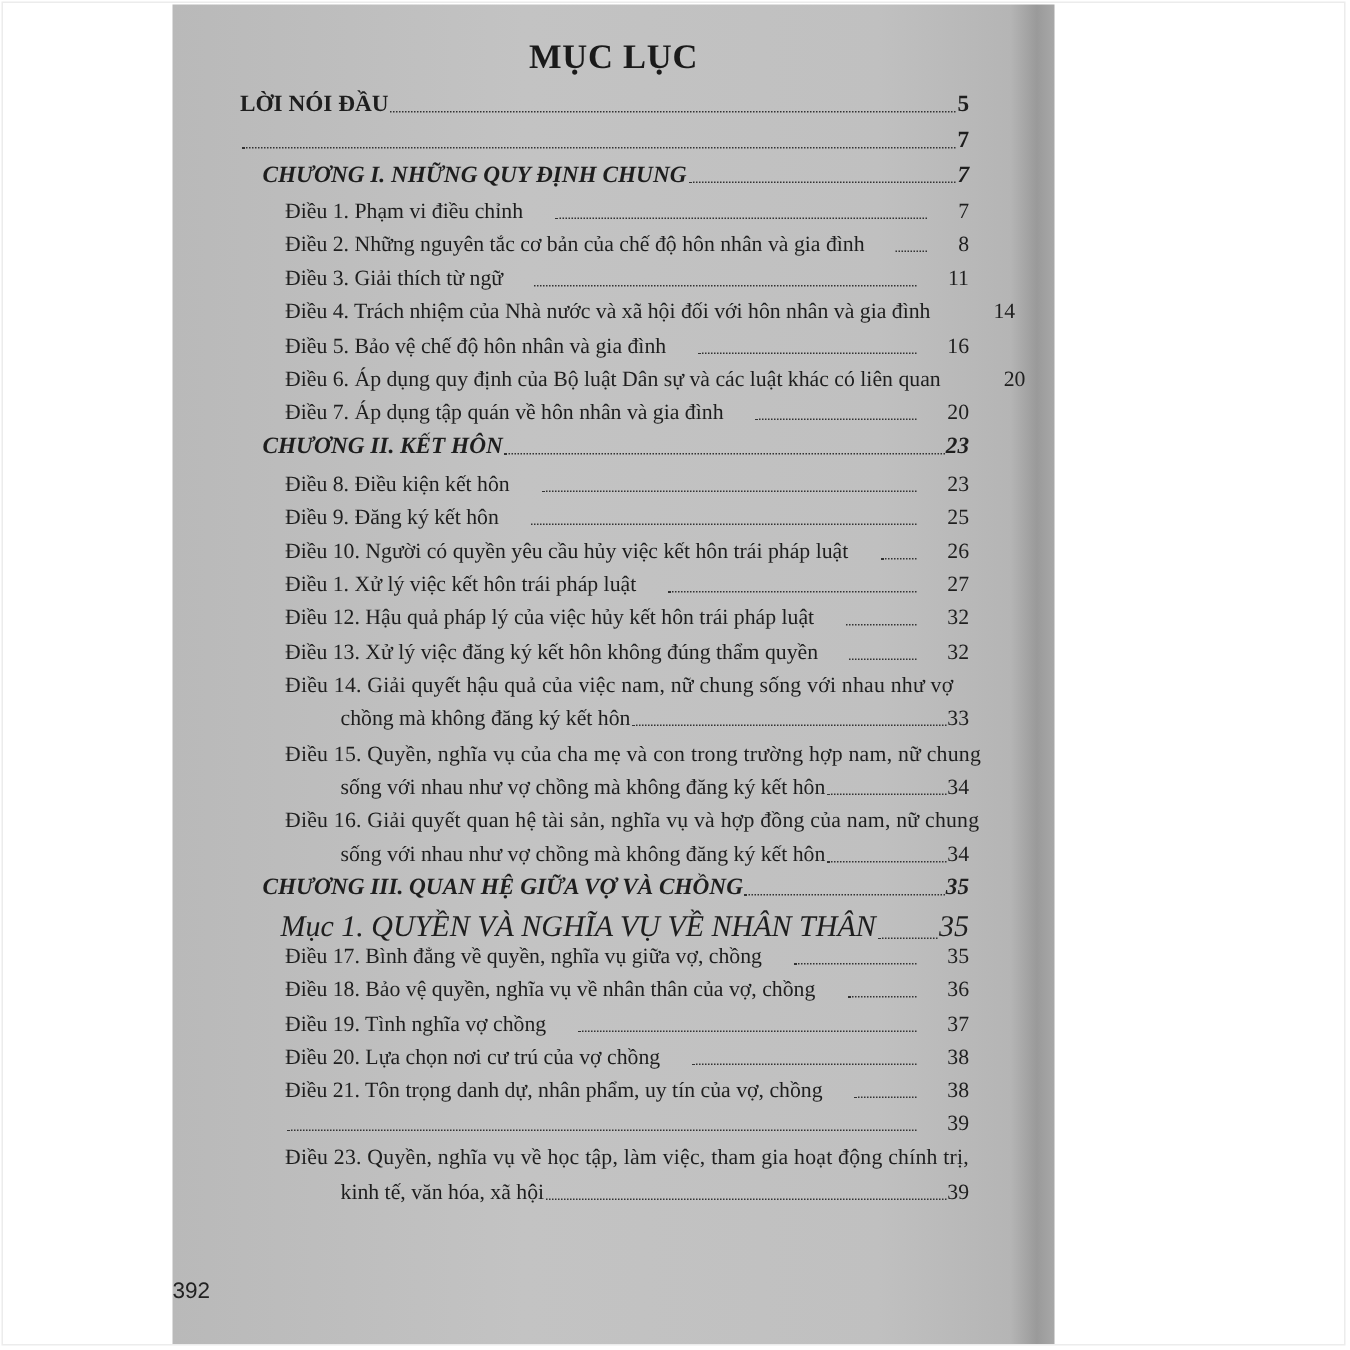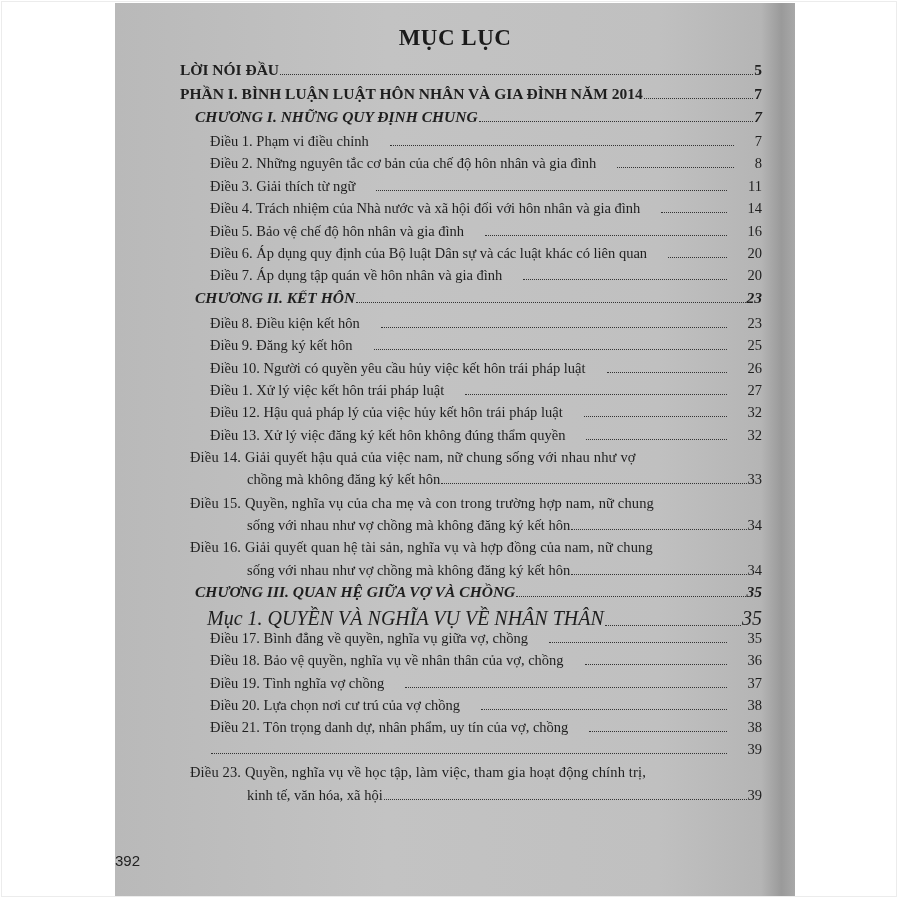--- a/index.html
+++ b/index.html
@@ -5,33 +5,32 @@
   html, body { margin: 0; padding: 0; }
   body {
     width: 900px; height: 900px; background: #ffffff; position: relative; overflow: hidden;
     font-family: "Liberation Serif", "DejaVu Serif", serif;
   }
   .frame {
     position: absolute; left: 1px; top: 1px; width: 896px; height: 896px;
     border: 1px solid #ececec; box-sizing: border-box;
   }
   .page {
-    position: absolute; left: 115px; top: 3px; width: 680px; height: 893px;
+    position: absolute; left: 115px; top: 3px; width: 588px; height: 893px;
     background: linear-gradient(to right, #b9b9b9 0%, #c3c3c3 40%, #c0c0c0 80%, #b5b5b5 95%, #9a9a9a 98%, #a8a8a8 100%);
     color: #1e1e1e;
   }
   .title {
     position: absolute; left: 0; width: 100%; top: 22px; text-align: center;
     font-size: 23px; font-weight: bold; letter-spacing: 0.5px; color: #1a1a1a;
   }
   .toc { position: absolute; left: 0; top: 0; width: 100%; }
   .row {
     position: absolute; display: flex; align-items: center; white-space: nowrap;
-    right: 33px;
-    margin-left: 20px;
+    right: 57px;
   }
   .row .label { flex: 0 0 auto; }
   .row .dots {
     flex: 1 1 auto; overflow: hidden; margin: 0 1px;
     border-bottom: 1.5px dotted #333; height: 0; align-self: flex-end; margin-bottom: 4px;
   }
   .row .num { flex: 0 0 auto; }
   .lvl0 { left: 45px; font-size: 15.5px; font-weight: bold; }
   .lvl1 { left: 60px; font-size: 15.5px; font-weight: bold; font-style: italic; }
   .lvl2 { left: 72px; font-size: 20px; font-style: italic; }
@@ -53,21 +52,20 @@
 
   <div class="toc">
 
     <div class="row lvl0" style="top:58px">
       <span class="label">LỜI NÓI ĐẦU</span>
       <span class="dots"></span>
       <span class="num">5</span>
     </div>
 
     <div class="row lvl0" style="top:82px">
-      <span class="label">PHẦN I. BÌNH LUẬN LUẬT HÔN NHÂN VÀ GIA ĐÌNH NĂM 2014</span>
       <span class="dots"></span>
       <span class="num">7</span>
     </div>
 
     <div class="row lvl1" style="top:105px">
       <span class="label">CHƯƠNG I. NHỮNG QUY ĐỊNH CHUNG</span>
       <span class="dots"></span>
       <span class="num">7</span>
     </div>
 

